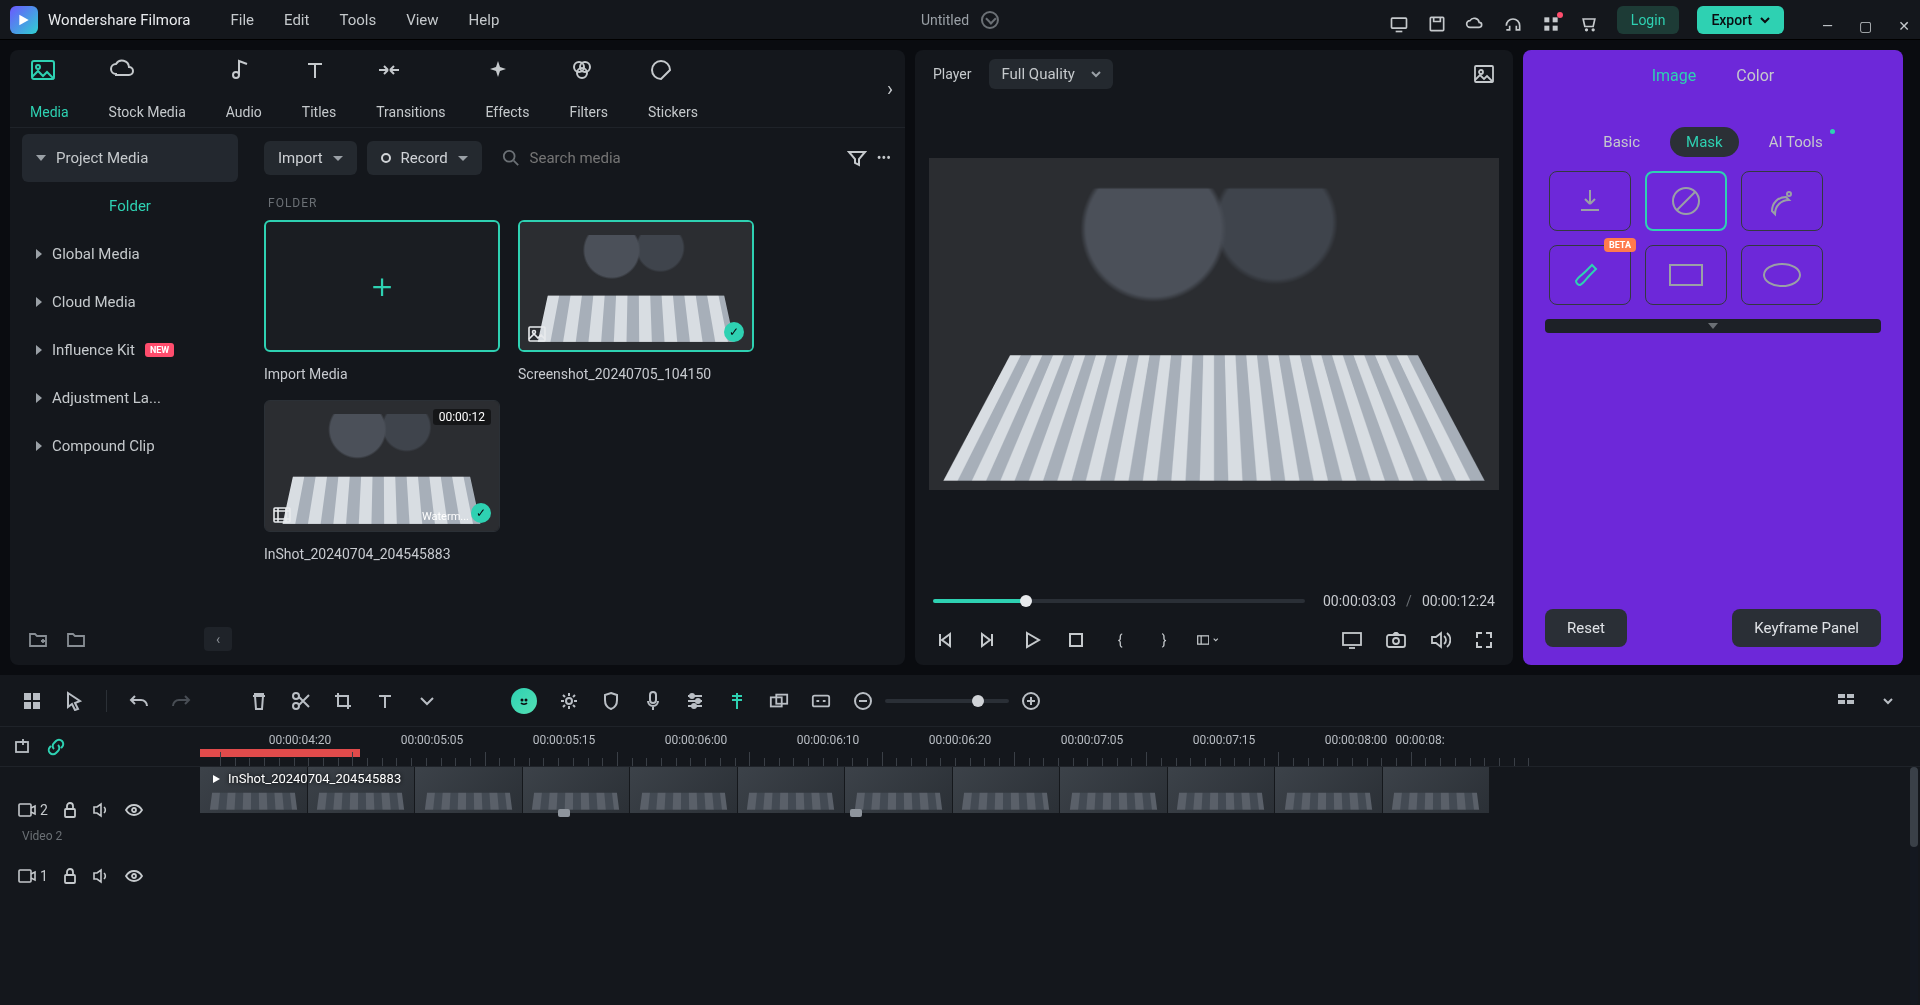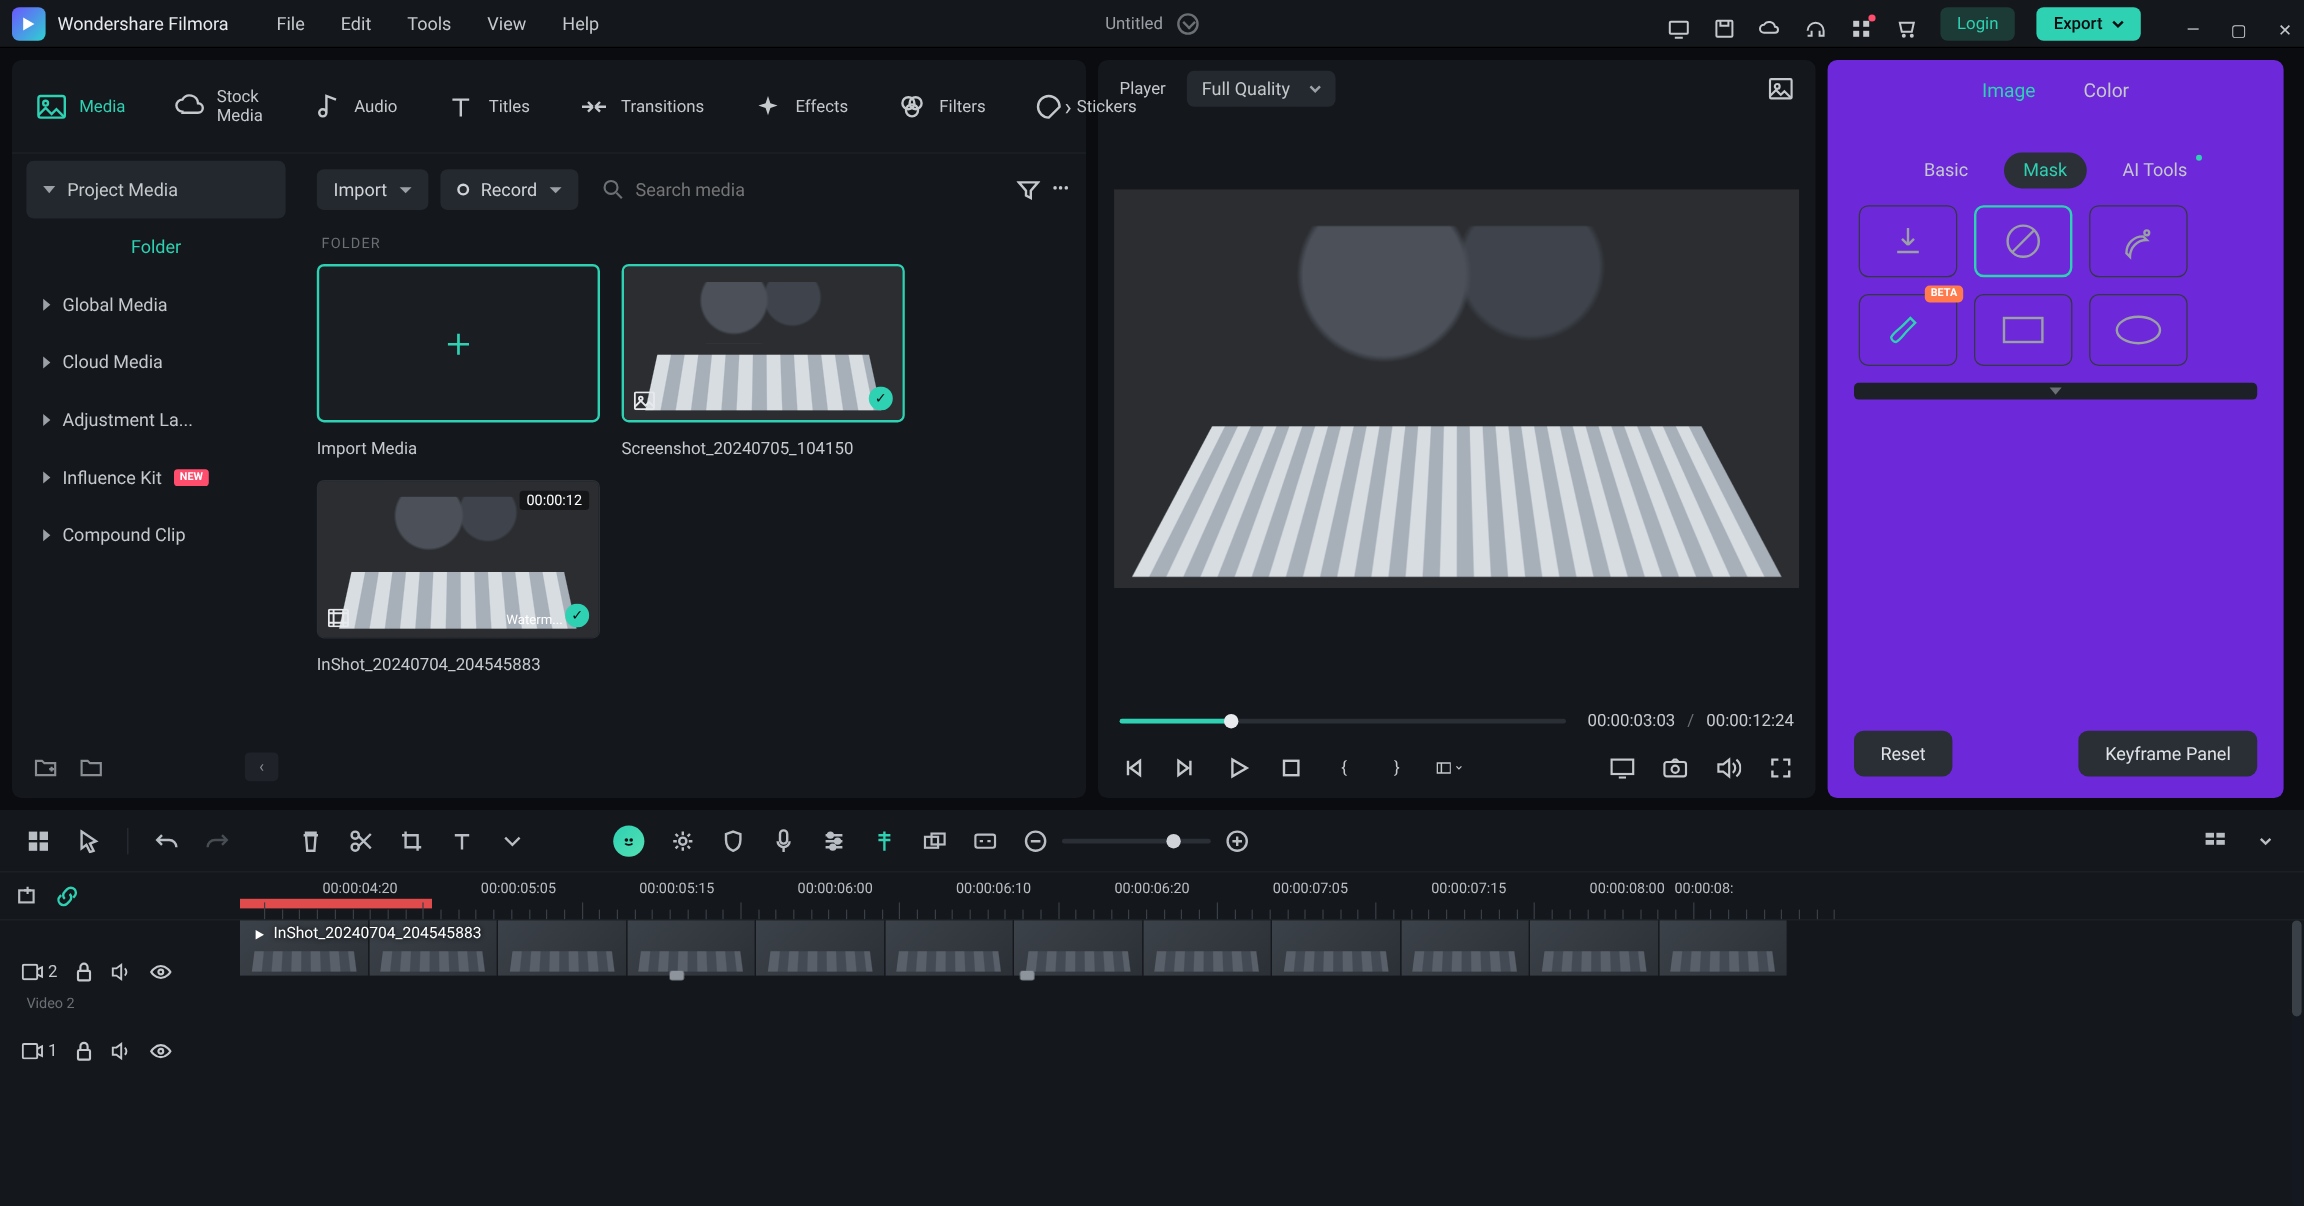--- a/index.html
+++ b/index.html
@@ -23,21 +23,21 @@
 .winctl span { color:#c5c9cc; cursor:pointer; }
 
 
 .root { height:calc(100% - 40px); display:flex; flex-direction:column; }
 .upper { height:635px; display:flex; gap:10px; padding:10px; }
 .lower { flex:1; background:#14171c; }
 
 
 .left-col { width:895px; background:#14171c; border-radius:8px; display:flex; flex-direction:column; }
 .top-tabs { height:78px; display:flex; align-items:center; padding:0 20px; gap:40px; border-bottom:1px solid #1f2329; position:relative; }
-.top-tab { display:flex; flex-direction:row; align-items:center; gap:10px; color:#c5c9cc; cursor:pointer; font-size:14px; }
+.top-tab { display:flex; flex-direction:column; align-items:flex-start; gap:21px; color:#c5c9cc; cursor:pointer; font-size:14px; }
 .top-tab.active { color:#2ed1b2; }
 .top-tab .ico { width:26px; height:26px; display:flex; align-items:center; justify-content:center; }
 .tabs-next { position:absolute; right:12px; top:50%; transform:translateY(-50%); color:#c5c9cc; font-size:20px; cursor:pointer; }
 
 .left-body { flex:1; display:flex; }
 .sidebar { width:240px; padding:6px 12px; display:flex; flex-direction:column; }
 .side-item { height:48px; display:flex; align-items:center; padding:0 14px; gap:10px; color:#c5c9cc; border-radius:6px; cursor:pointer; font-size:15px; }
 .side-item.active { background:#23282f; }
 .side-item.sub { color:#2ed1b2; justify-content:center; font-size:15px; }
 .side-item .caret { border-left:5px solid transparent; border-right:5px solid transparent; border-top:6px solid #9aa0a6; }
@@ -312,26 +312,26 @@
           <div class="side-item">
               <span class="caret right"></span>
               <span>Global Media</span>
             </div>
           <div class="side-item">
               <span class="caret right"></span>
               <span>Cloud Media</span>
             </div>
           <div class="side-item">
               <span class="caret right"></span>
-              <span>Adjustment La...</span>
+              <span>Influence Kit</span>
+              <span class="chip">NEW</span>
             </div>
           <div class="side-item">
               <span class="caret right"></span>
-              <span>Influence Kit</span>
-              <span class="chip">NEW</span>
+              <span>Adjustment La...</span>
             </div>
           <div class="side-item">
               <span class="caret right"></span>
               <span>Compound Clip</span>
             </div>
           <div class="sidebar-bottom">
             <span class="ico">
                 <svg width="20" height="18" viewBox="0 0 20 18" fill="none" stroke="currentColor" stroke-width="1.8">
                   <path d="M2 4h5l2 2h9v10H2z"></path>
                   <path d="M15 9v4M13 11h4"></path>

